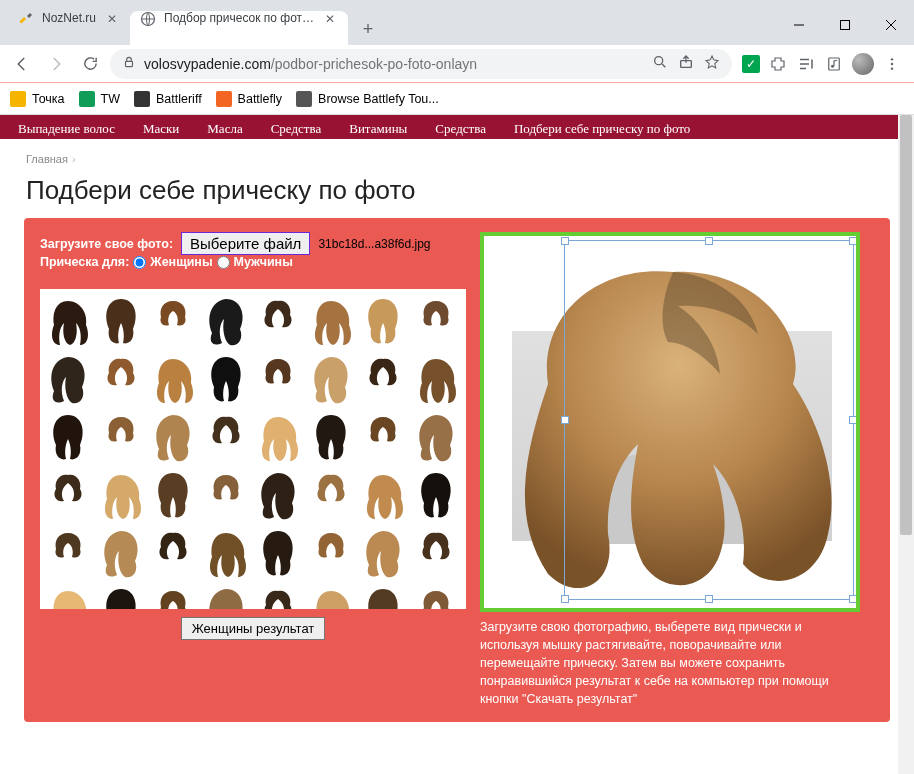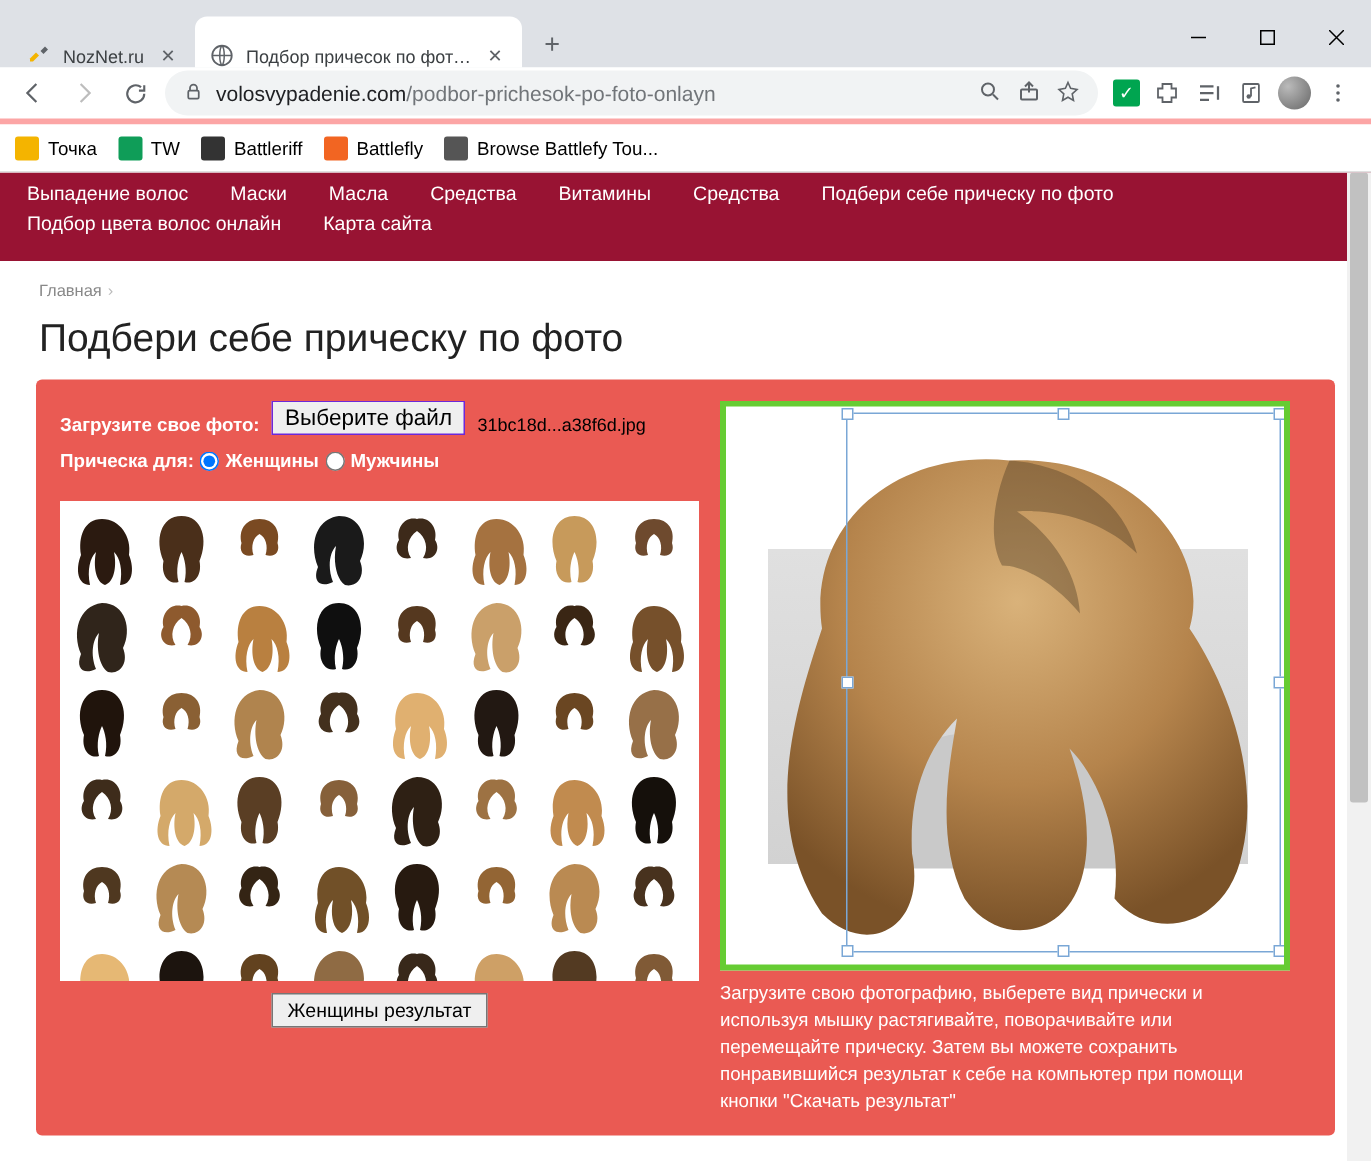--- a/index.html
+++ b/index.html
@@ -15,41 +15,41 @@
 
 .titlebar {
   height: 45px;
   background: #dee1e6;
   display: flex;
   align-items: flex-end;
   padding-left: 8px;
 }
 .tab-strip { display: flex; align-items: flex-end; flex: 1; height: 36px; }
 .tab {
-  display: flex; align-items: flex-end; gap: 8px;
+  display: flex; align-items: flex-start; gap: 8px;
   height: 34px; padding: 0 10px; max-width: 220px;
   font-size: 12px; color: #3c4043;
   border-radius: 8px 8px 0 0;
   position: relative;
   cursor: pointer;
 }
 .tab.active { background: #fff; }
 .tab .favicon { width: 16px; height: 16px; flex-shrink: 0; display:flex; align-items:center; justify-content:center; }
 .tab .tab-title { white-space: nowrap; overflow: hidden; text-overflow: ellipsis; max-width: 150px; }
 .tab .tab-close { width:16px; height:16px; display:flex; align-items:center; justify-content:center; font-size:12px; color:#5f6368; }
 .newtab-btn { width:28px; height:28px; display:flex; align-items:center; justify-content:center; color:#5f6368; margin-left:6px; margin-bottom:2px; cursor:pointer; font-size:18px;}
 .window-controls { display:flex; margin-left:auto; }
 .win-btn { width:46px; height:40px; display:flex; align-items:center; justify-content:center; color:#000; cursor:pointer;}
 .win-btn svg { width:10px; height:10px; }
 
 
 .toolbar {
   height: 38px; background:#fff;
   display:flex; align-items:center; gap:6px; padding:0 8px;
-  border-bottom:4px solid #fca5a5;
+  border-bottom:1px solid #fca5a5;
 }
 .nav-btn { width:28px; height:28px; display:flex; align-items:center; justify-content:center; color:#5f6368; border-radius:50%; cursor:pointer;}
 .nav-btn.disabled { color:#bdbdbd; }
 .omnibox {
   flex:1; height:30px; background:#f1f3f4; border-radius:15px;
   display:flex; align-items:center; padding:0 12px; gap:8px;
   color:#5f6368; font-size:14px;
 }
 .omnibox .url-domain { color:#202124; }
 .omnibox .url-path { color:#717579; }
@@ -70,34 +70,34 @@
 .bm-ico.yellow { background:#f4b400; }
 .bm-ico.green { background:#0f9d58; }
 .bm-ico.dark { background:#333; }
 .bm-ico.red { background:#f26522; }
 .bm-ico.img { background:#555; }
 
 
 .page-scroll { height: calc(774px - 45px - 38px - 32px); overflow:hidden; position:relative;}
 .site-nav {
   background:#981333; color:#fff; font-size:13px;
-  padding:4px 18px 15px; line-height:20px;
+  padding:4px 18px 0; line-height:20px;font-family:Liberation Serif, serif;
 }
 .site-nav .row { display:flex; gap:28px; }
 .breadcrumb { font-size:11px; color:#888; padding:14px 26px 4px; }
 .breadcrumb a { color:#888; text-decoration:none;}
 .breadcrumb .sep { margin:0 4px; color:#bbb;}
 h1.page-title { font-size:26px; font-weight:400; color:#222; padding:6px 26px 12px;}
 .tool-box {
   margin:0 24px; background:#ea5a53; border-radius:4px;
   padding:14px 16px; display:flex; gap:14px;
   position:relative;
 }
 .left-col { width:426px; color:#fff; font-size:12.5px;}
-.upload-row { display:flex; align-items:flex-end; gap:8px; margin-bottom:10px; font-weight:bold;}
+.upload-row { display:flex; align-items:center; gap:8px; font-weight:bold;}
 .file-btn { background:#efefef; color:#000; border:1px solid #6d28d9; padding:2px 8px; font-size:15px; cursor:pointer;}
 .file-name { color:#000; font-size:12px; font-weight:normal;}
 .gender-row { display:flex; align-items:center; gap:4px; font-weight:bold; margin-bottom:20px;}
 .gender-row label { font-weight:bold;}
 .hair-grid {
   background:#fff; width:426px; height:320px; overflow-y:scroll;
   display:grid; grid-template-columns:repeat(8, 1fr);
   gap:2px; padding:4px;
 }
 .hair-grid::-webkit-scrollbar { width:17px; }
@@ -283,24 +283,20 @@
   <div class="site-nav">
     <div class="row" id="navrow1">
         <span>Выпадение волос</span>
         <span>Маски</span>
         <span>Масла</span>
         <span>Средства</span>
         <span>Витамины</span>
         <span>Средства</span>
         <span>Подбери себе прическу по фото</span>
       </div>
-    <div class="row" id="navrow2">
-        <span>Подбор цвета волос онлайн</span>
-        <span>Карта сайта</span>
-      </div>
   </div>
   <div class="breadcrumb">
     <a href="#">Главная</a><span class="sep">›</span>
   </div>
   <h1 class="page-title">Подбери себе прическу по фото</h1>
 
   <div class="tool-box">
     <div class="left-col">
       <div class="upload-row">
         <span>Загрузите свое фото:</span>

